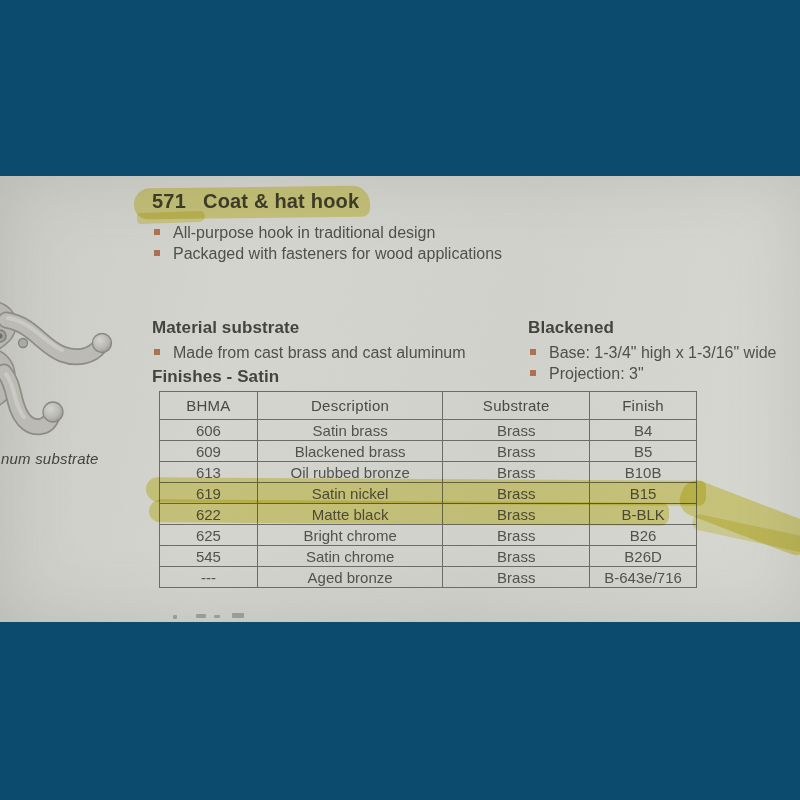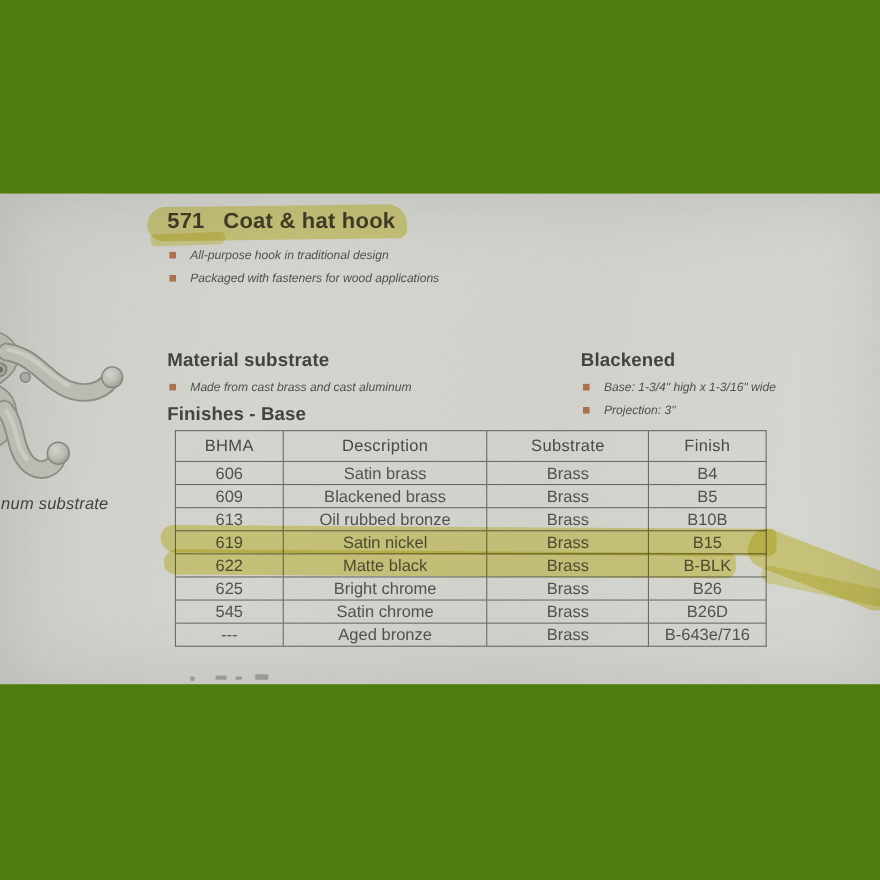--- a/index.html
+++ b/index.html
@@ -1,18 +1,18 @@
 <!DOCTYPE html>
 <html><head>
 <meta charset="utf-8">
 <style>
   * { margin:0; padding:0; box-sizing:border-box; }
   html,body { width:800px; height:800px; background:#ffffff; overflow:hidden;
               font-family:"Liberation Sans", sans-serif; }
-  #stage { position:relative; width:800px; height:800px; background:#4d7c0f; }
+  #stage { position:relative; width:800px; height:800px; background:#0c4a6e; }
 
   
   .photo {
     position:absolute; left:0; top:176px; width:800px; height:446px;
     background:linear-gradient(100deg,#cdcec8 0%,#d5d6d0 30%,#d2d3cd 62%,#d9dad4 100%);
     box-shadow: inset 0 0 70px rgba(110,112,105,.22);
     color:#4b4b49;
   }
   .grain { position:absolute; inset:0; opacity:.5; pointer-events:none; z-index:40; }
 
@@ -33,22 +33,22 @@
   .hl-sweep2 { left:694px; top:337px; width:120px; height:16px;
               border-radius:10px; transform:rotate(12deg); transform-origin:left top;
               background:rgba(225,214,77,.45); }
 
   
   .abs { position:absolute; }
   .title-row { left:152px; top:14px; display:flex; gap:17px; align-items:baseline;
                font-weight:bold; font-size:20px; color:#3d3c3a; letter-spacing:.2px; z-index:5;}
   .h2 { font-weight:bold; font-size:17px; color:#403f3d; letter-spacing:.1px; }
   .bullets { list-style:none; }
-  .bullets li { position:relative; padding-left:21px; font-size:11px; line-height:21px;
-                color:#4c4c4a;font-style:italic; }
+  .bullets li { position:relative; padding-left:21px; font-size:16px; line-height:21px;
+                color:#4c4c4a; }
   .bullets li .sq { position:absolute; left:2px; top:7px; width:6px; height:6px;
                     background:#ad6f4c; }
   .features   { left:152px; top:46px;  width:480px; }
   .certs      { left:152px; top:92px;  width:600px; }
   .certs ul   { margin-top:3px; }
   .material   { left:152px; top:142px; width:380px; }
   .material ul{ margin-top:4px; }
   .dims       { left:528px; top:142px; width:270px; }
   .dims ul    { margin-top:4px; }
   .finishes-h { left:152px; top:191px; }
@@ -108,21 +108,21 @@
     </div>
 
     <div class="abs dims">
       <div class="h2">Blackened</div>
       <ul class="bullets">
         <li><span class="sq"></span><span>Base: 1-3/4" high x 1-3/16" wide</span></li>
         <li><span class="sq"></span><span>Projection: 3"</span></li>
       </ul>
     </div>
 
-    <div class="abs h2 finishes-h">Finishes - Base</div>
+    <div class="abs h2 finishes-h">Finishes - Satin</div>
 
     <table class="fin">
       <thead>
         <tr>
           <th class="col-bhma">BHMA</th>
           <th class="col-desc">Description</th>
           <th class="col-sub">Substrate</th>
           <th class="col-fin">Finish</th>
         </tr>
       </thead>

